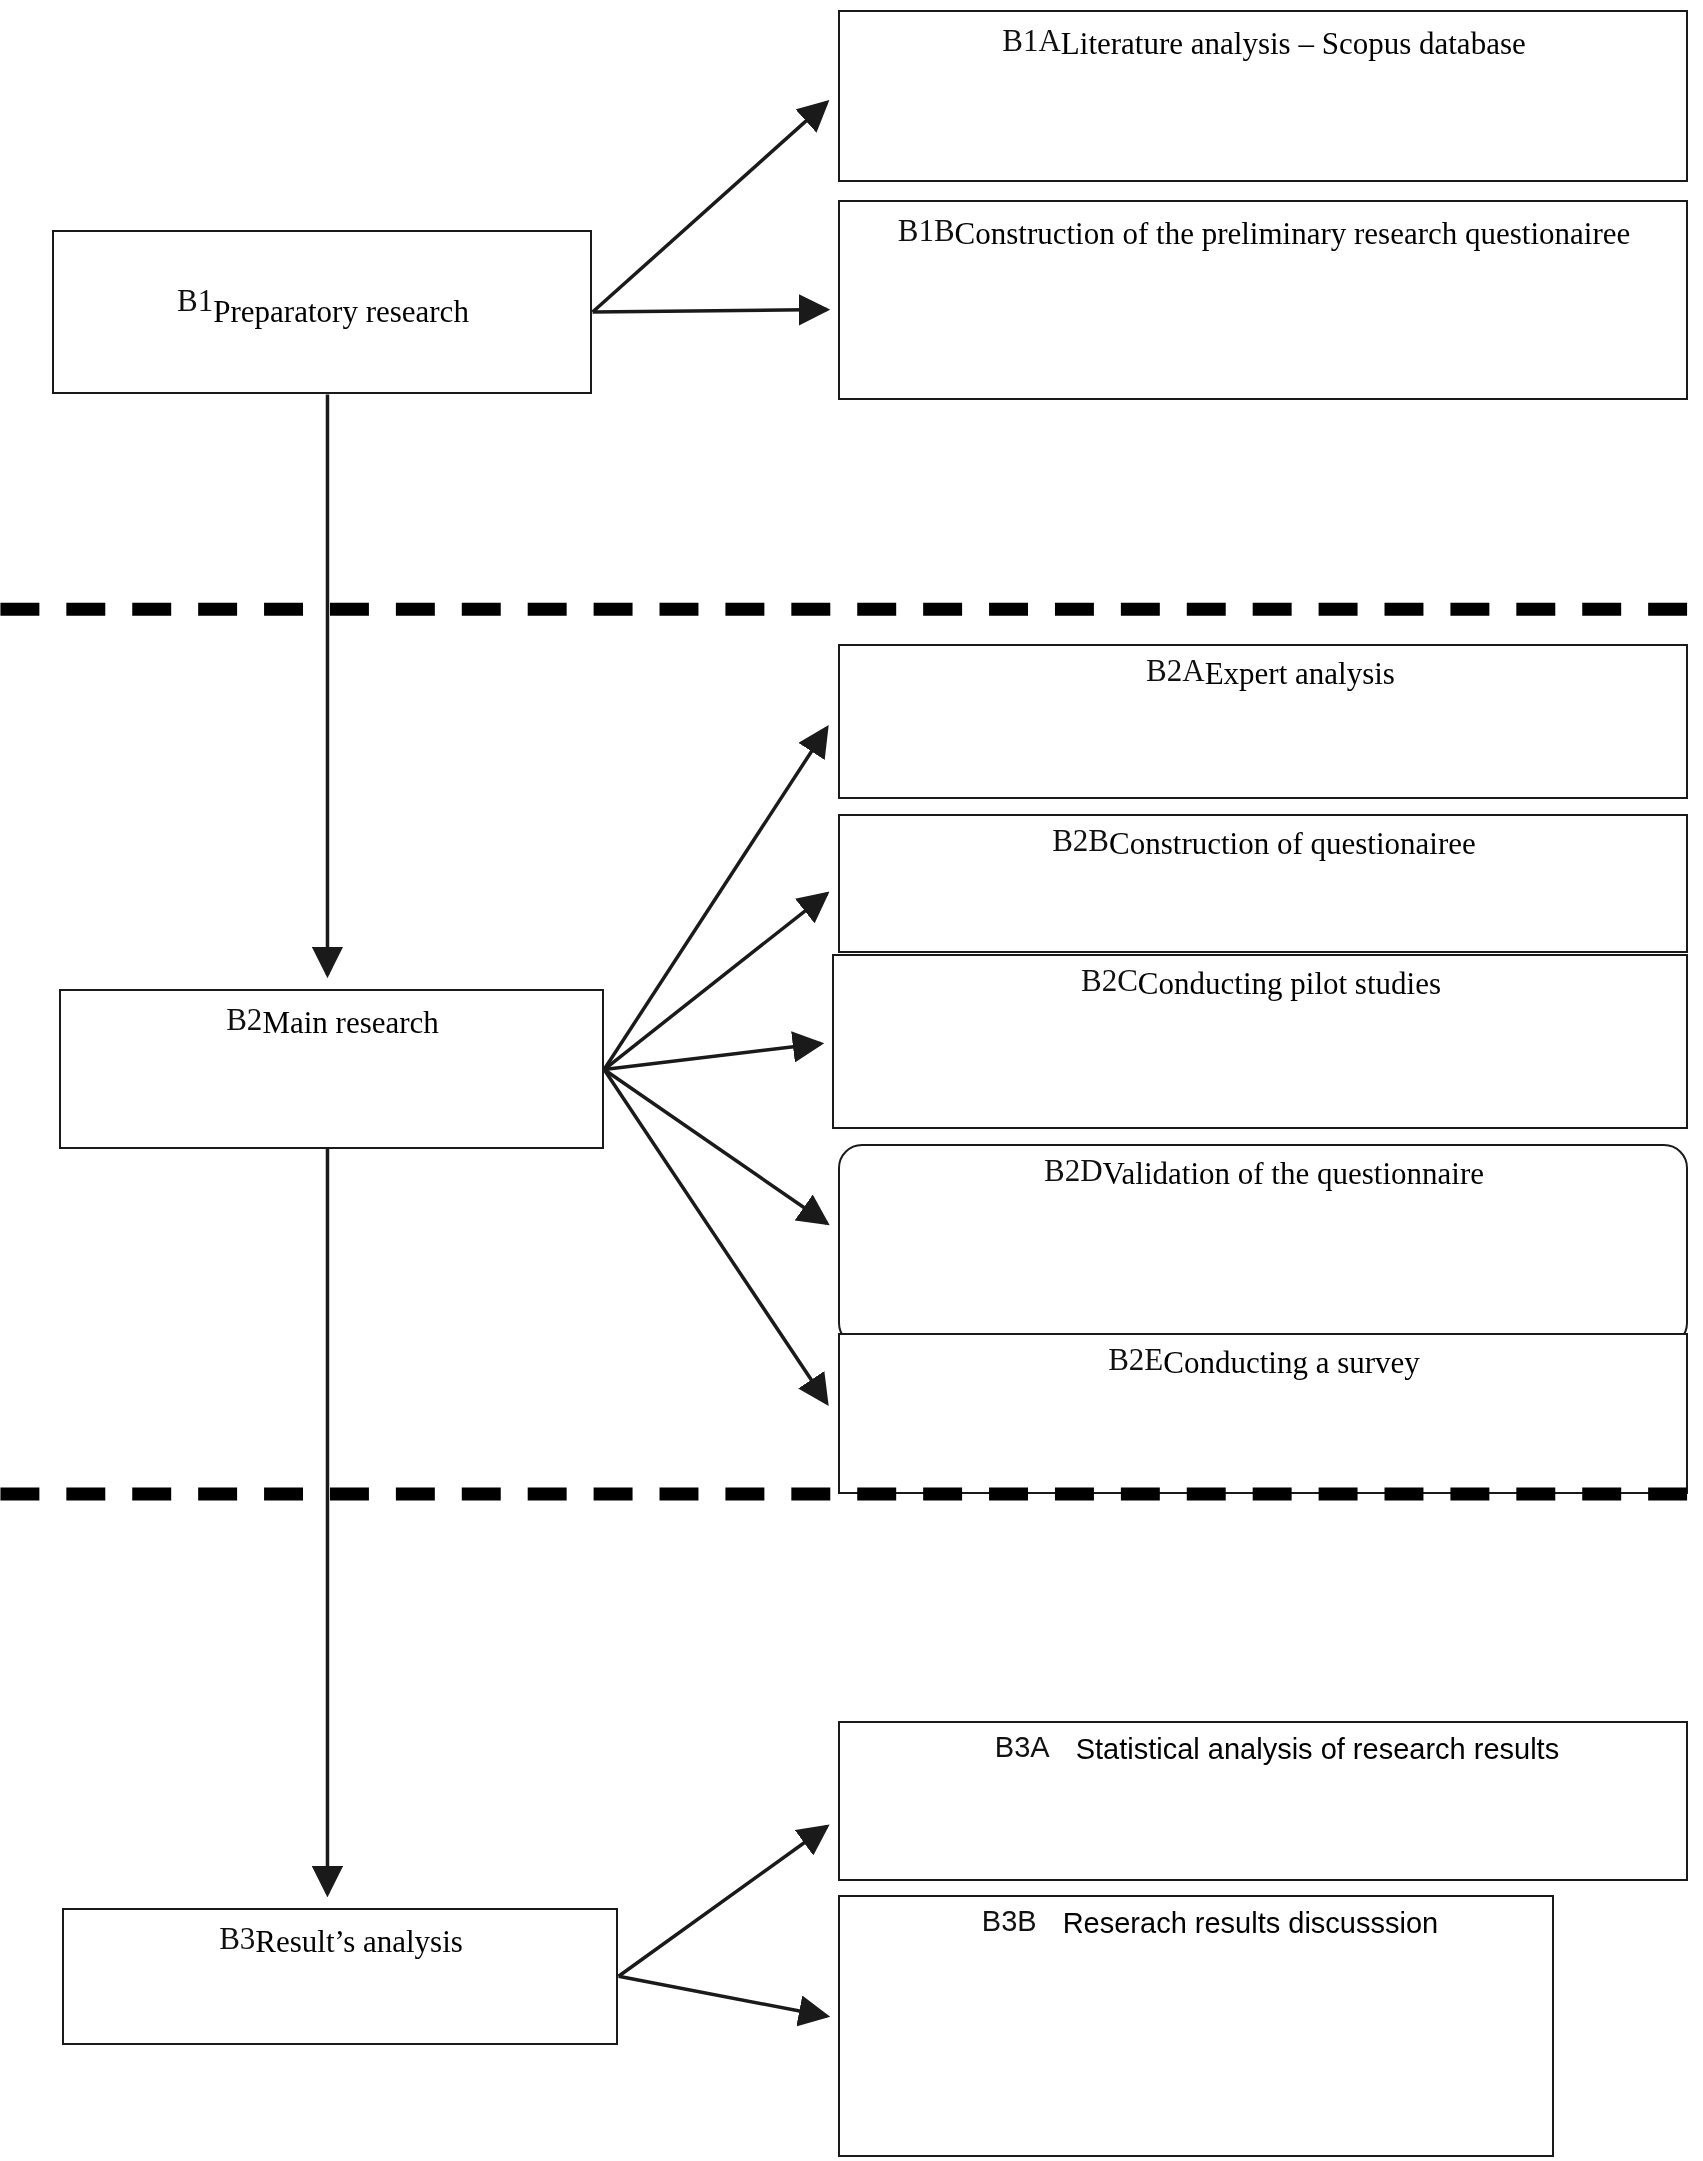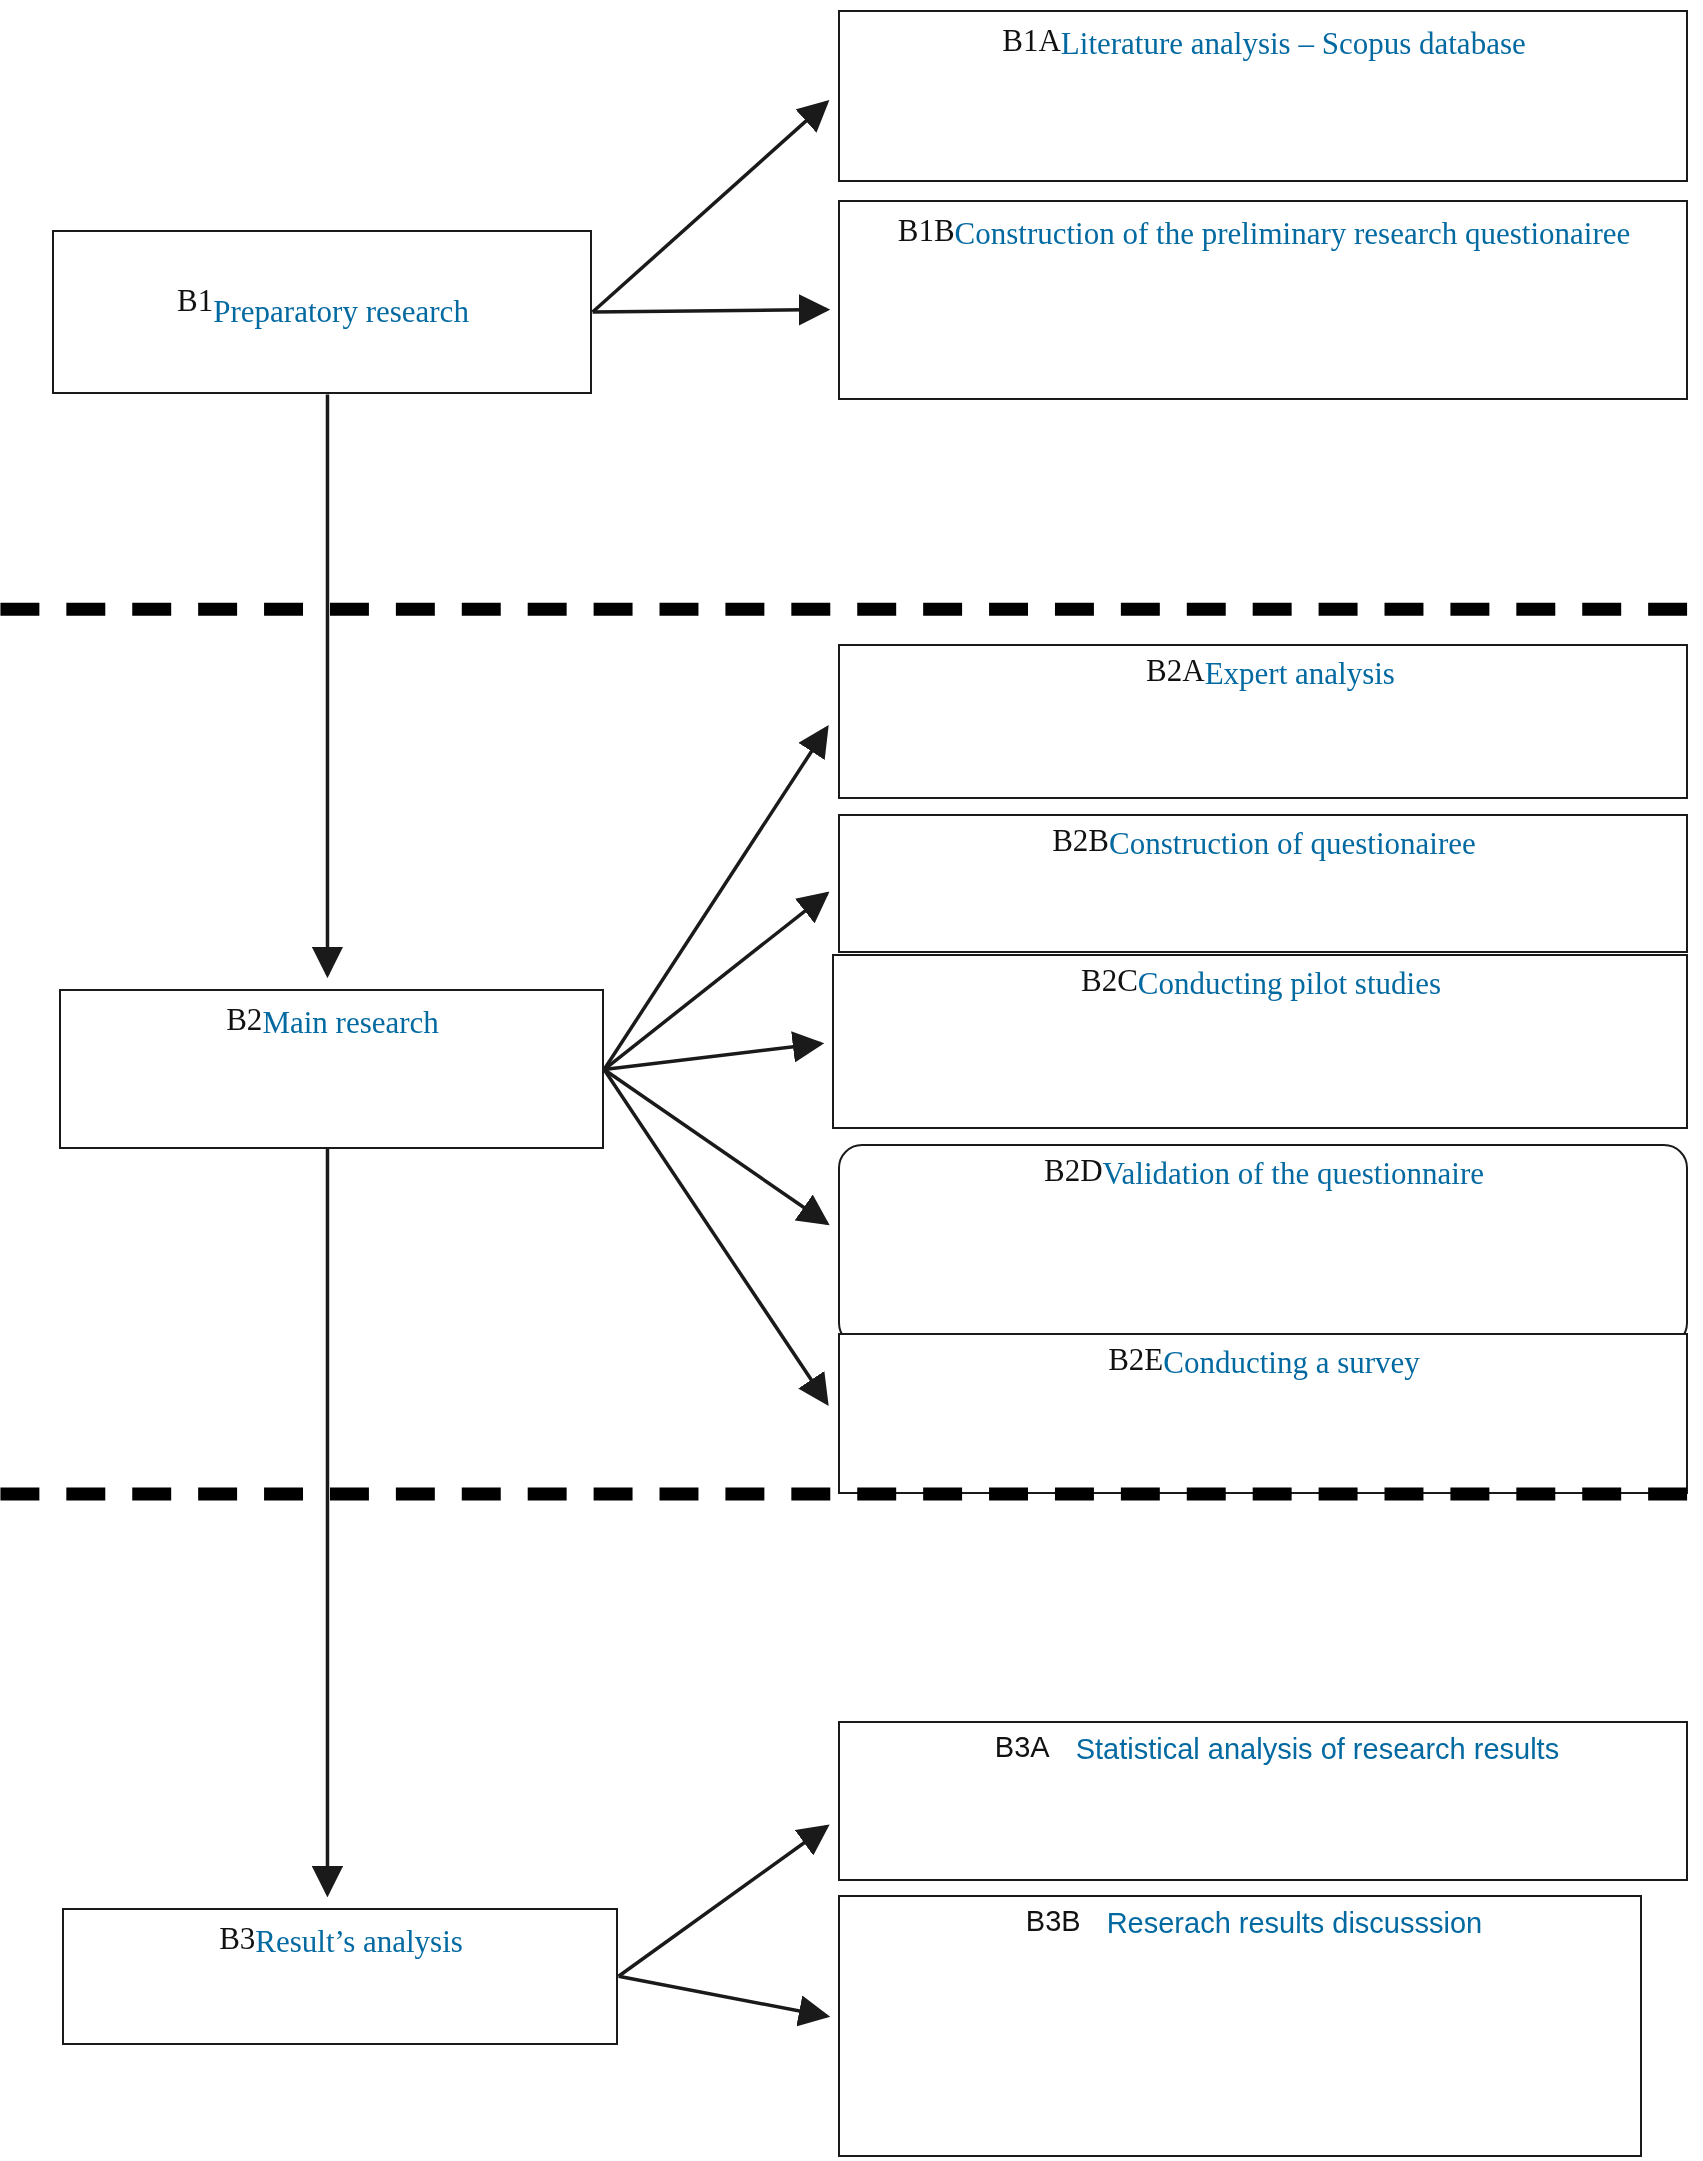--- a/index.html
+++ b/index.html
@@ -28,21 +28,21 @@
   }
   .node .code {
     font-size: 31px;
     line-height: 1.05;
     color: #111111;
     margin-bottom: 22px;
   }
   .node .label {
     font-size: 31px;
     line-height: 1.22;
-    color: #0369a1;
+    color: #000000;
   }
   .node.justify .label {
     text-align: justify;
     text-align-last: left;
   }
   
   .node.sans .code,
   .node.sans .label {
     font-family: "Liberation Sans", "DejaVu Sans", sans-serif;
     font-size: 29px;
@@ -167,21 +167,21 @@
   <div class="node" style="left:62px; top:1908px; width:556px; height:137px;">
     <div class="code">B3</div>
     <div class="label">Result’s analysis</div>
   </div>
 
   <div class="node sans tight" style="left:838px; top:1721px; width:850px; height:160px;">
     <div class="code">B3A</div>
     <div class="label">Statistical analysis of research results</div>
   </div>
 
-  <div class="node sans tight" style="left:838px; top:1895px; width:804px; height:262px;text-align:center;">
+  <div class="node sans tight" style="left:838px; top:1895px; width:716px; height:262px;text-align:center;">
     <div class="code">B3B</div>
     <div class="label">Reserach results discusssion</div>
   </div>
 
   <svg class="dividers" viewBox="0 0 3411 4328" xmlns="http://www.w3.org/2000/svg">
     <line x1="0" y1="1220" x2="3411" y2="1220" stroke="#000000" stroke-width="26" stroke-dasharray="78 54"></line>
     <line x1="0" y1="2992" x2="3411" y2="2992" stroke="#000000" stroke-width="26" stroke-dasharray="78 54"></line>
   </svg>
 
 </div>

